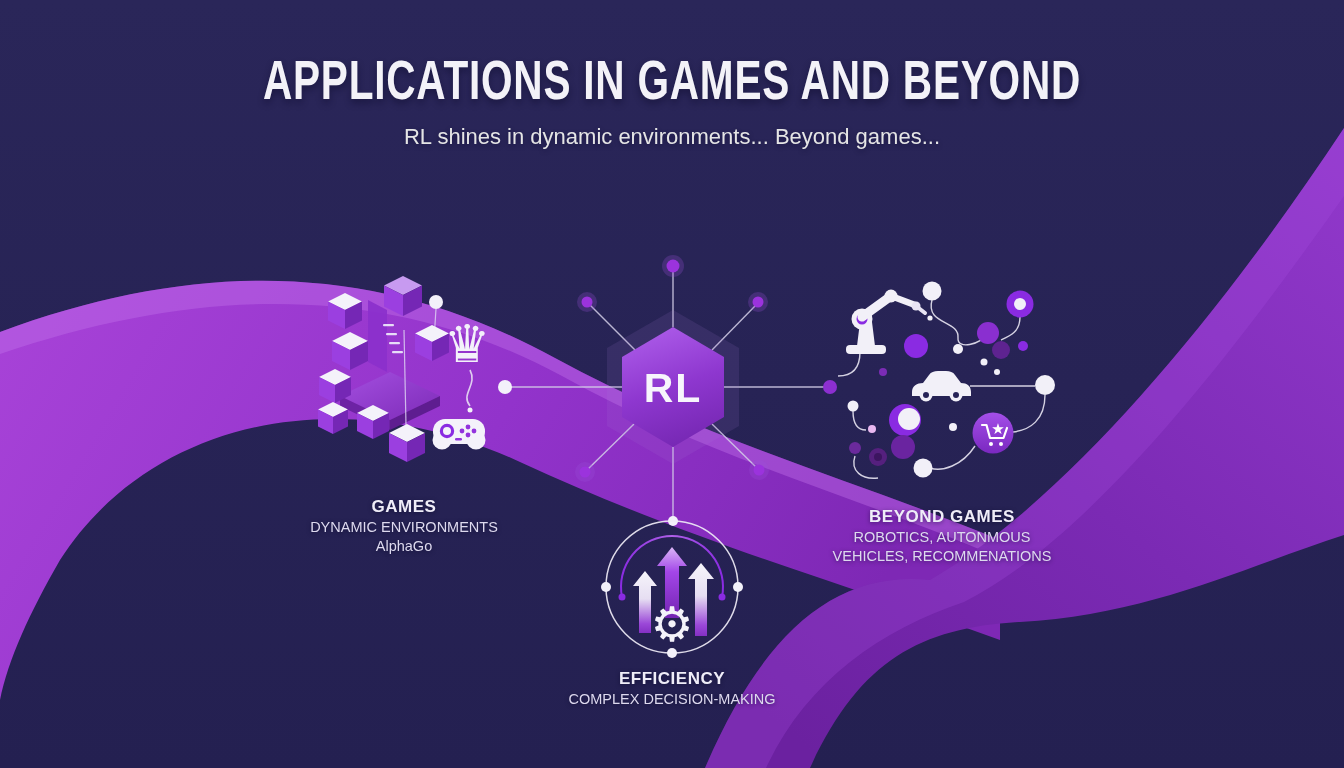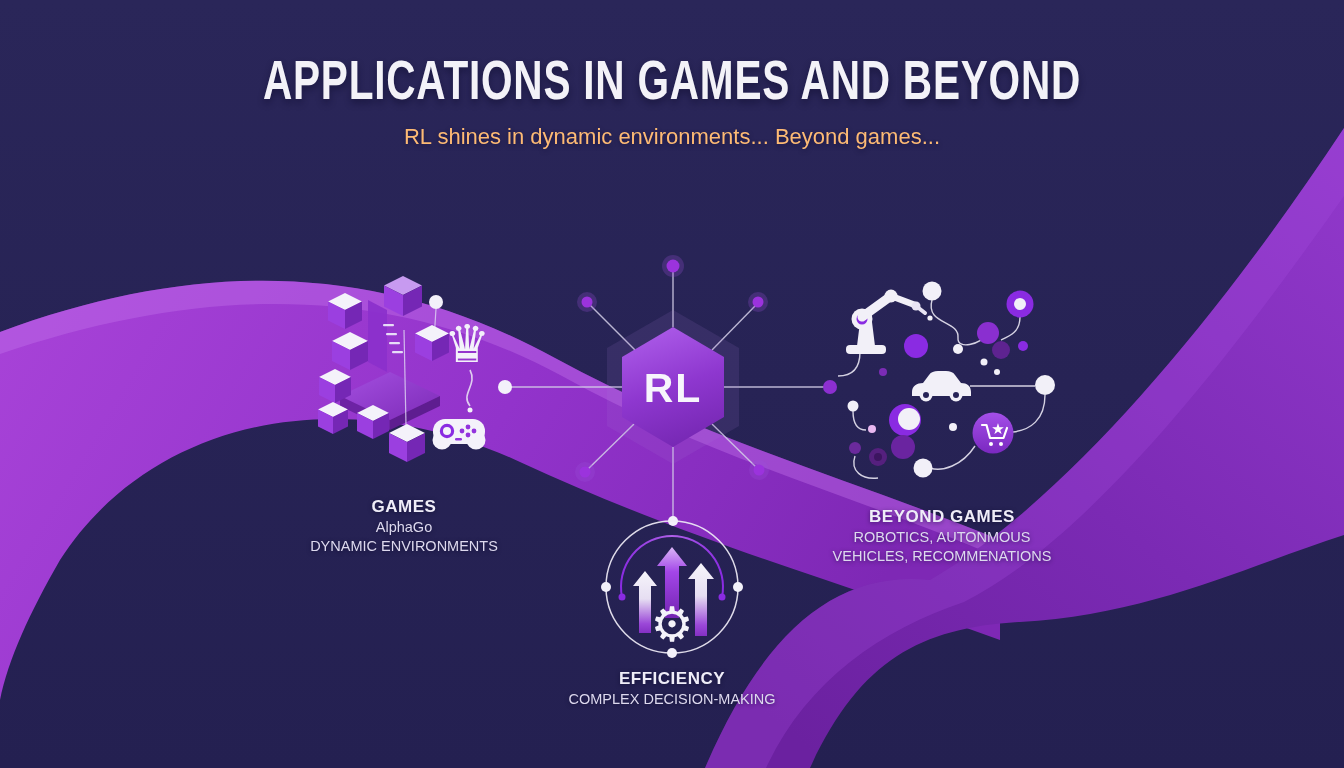--- a/index.html
+++ b/index.html
@@ -11,21 +11,21 @@
   svg{position:absolute;left:0;top:0;}
   .layer{position:absolute;left:0;top:0;width:1344px;height:768px;}
   .title{
     position:absolute;top:50px;left:0;width:1344px;text-align:center;
     color:#f3f2f8;font-size:52px;font-weight:700;letter-spacing:1px;
     transform:scaleX(0.78) scaleY(1.08);transform-origin:50% 50%;
     text-shadow:0 3px 8px rgba(10,8,40,.45);white-space:nowrap;
   }
   .subtitle{
     position:absolute;top:122px;left:0;width:1344px;text-align:center;
-    color:#fdba74;font-size:22px;font-weight:400;line-height:30px;
+    color:#e5e5e5;font-size:22px;font-weight:400;line-height:30px;
     text-shadow:0 2px 5px rgba(10,8,40,.4);
   }
   .node-label{position:absolute;text-align:center;color:#efedf8;text-shadow:0 1px 4px rgba(10,8,40,.5);}
   .node-label .nl-title{font-size:17px;font-weight:700;letter-spacing:.5px;line-height:22px;}
   .node-label .nl-sub{font-size:14.5px;font-weight:400;color:#ddd9ee;line-height:19px;}
   .games-label{left:254px;top:496px;width:300px;}
   .beyond-label{left:792px;top:506px;width:300px;}
   .efficiency-label{left:522px;top:668px;width:300px;}
 </style>
 </head>
@@ -300,22 +300,22 @@
     </g>
   </svg>
 
   <div class="title">APPLICATIONS IN GAMES AND BEYOND</div>
   <div class="subtitle">
     <div>RL shines in dynamic environments... Beyond games...</div>
   </div>
 
   <div class="node-label games-label">
     <div class="nl-title">GAMES</div>
+    <div class="nl-sub">DYNAMIC ENVIRONMENTS</div>
     <div class="nl-sub">AlphaGo</div>
-    <div class="nl-sub">DYNAMIC ENVIRONMENTS</div>
   </div>
 
   <div class="node-label efficiency-label">
     <div class="nl-title">EFFICIENCY</div>
     <div class="nl-sub">COMPLEX DECISION-MAKING</div>
   </div>
 
   <div class="node-label beyond-label">
     <div class="nl-title">BEYOND GAMES</div>
     <div class="nl-sub">ROBOTICS, AUTONMOUS</div>

